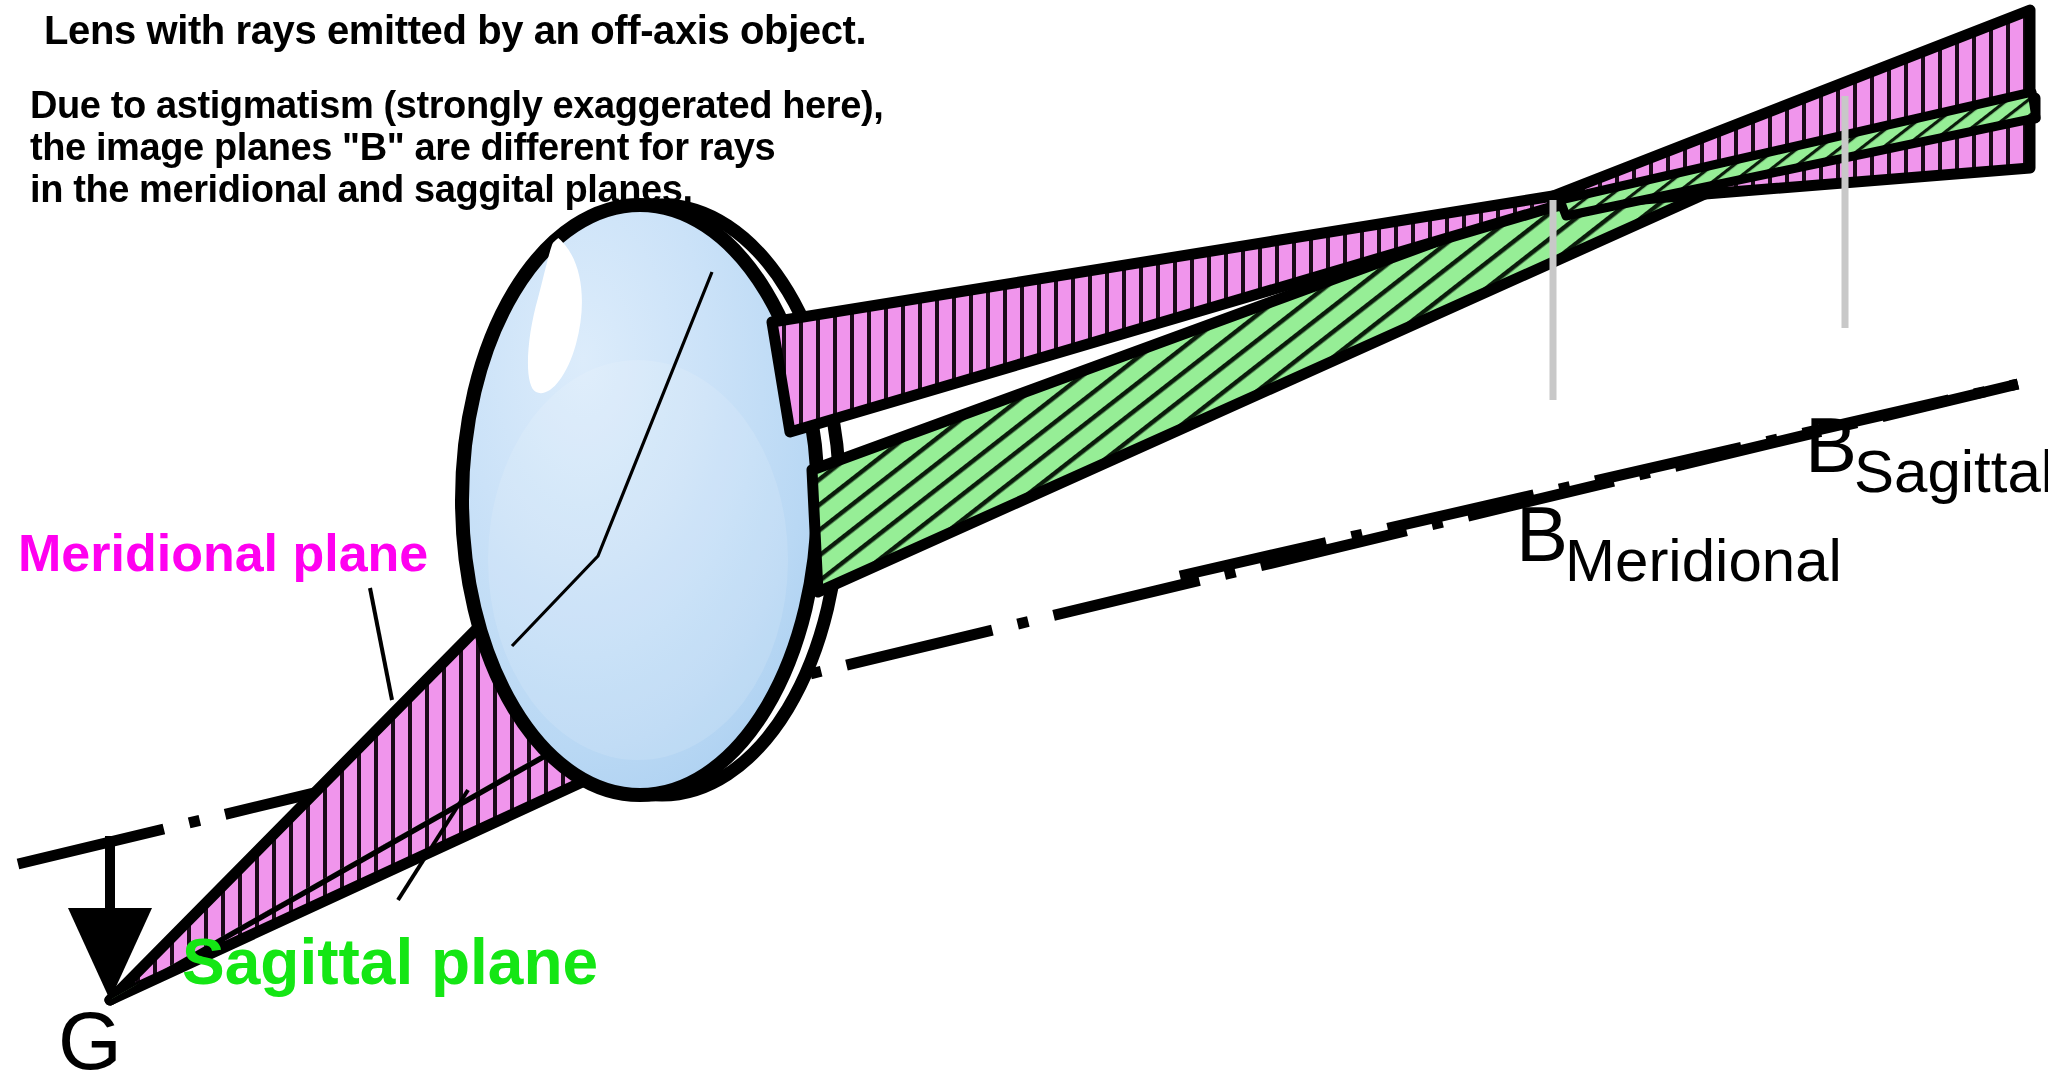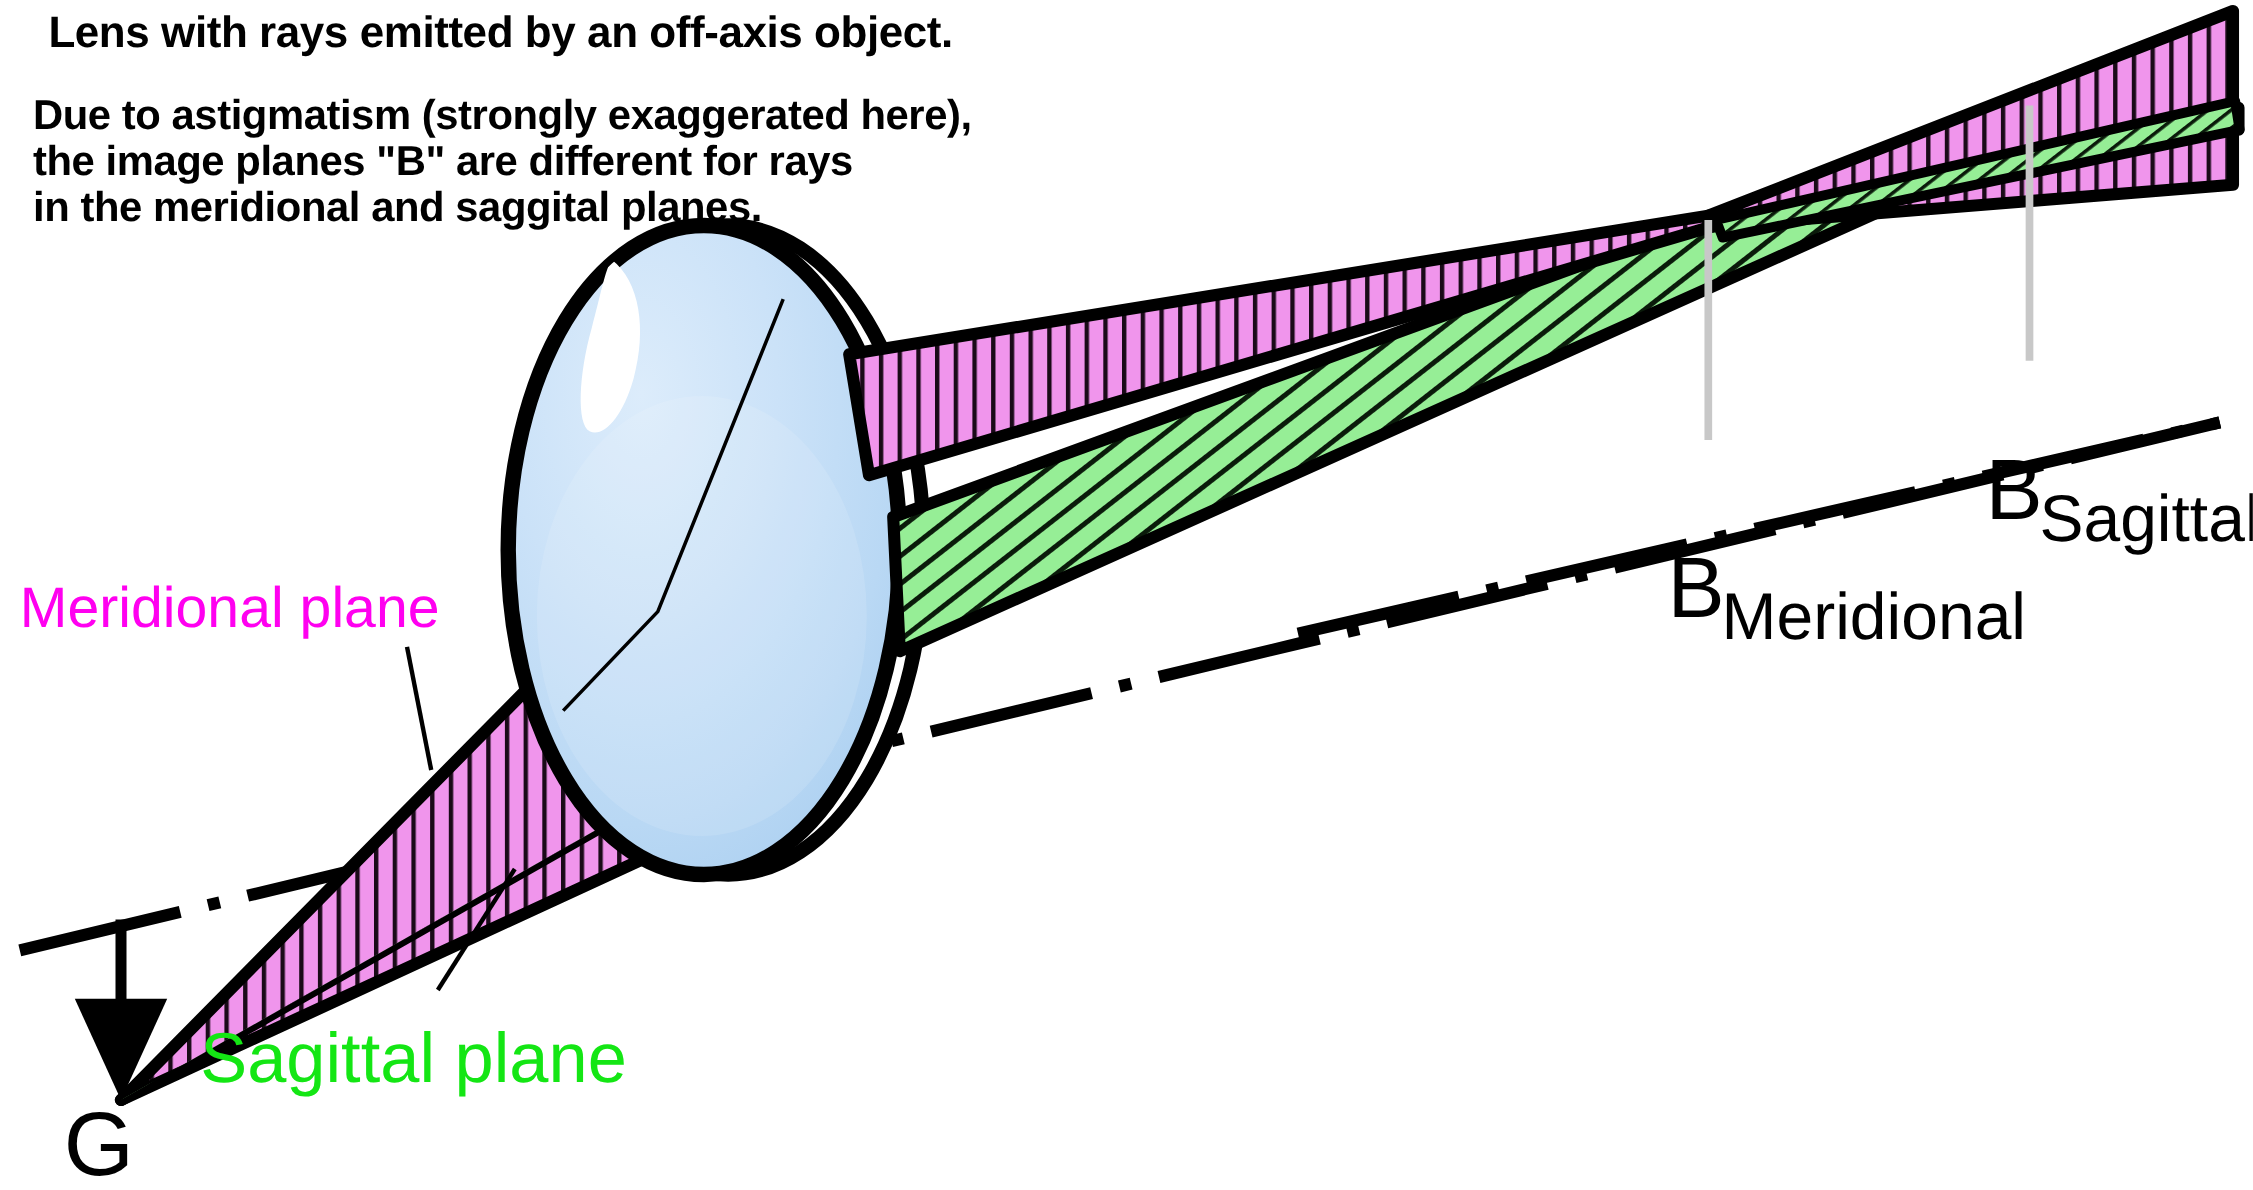--- a/index.html
+++ b/index.html
@@ -4,21 +4,21 @@
 <style>
   html,body{margin:0;padding:0;background:#ffffff;}
   body{width:2048px;height:1082px;overflow:hidden;font-family:"Liberation Sans",sans-serif;}
   #stage{position:relative;width:2048px;height:1082px;background:#fff;}
   #scene{position:absolute;left:0;top:0;width:2048px;height:1082px;}
 
   .caption-block{position:absolute;z-index:40;color:#000;font-family:"Liberation Sans",sans-serif;font-weight:bold;white-space:pre;}
   #caption-title{left:44px;top:8px;font-size:40px;letter-spacing:-0.4px;}
   #caption-body{left:30px;top:84px;font-size:38px;line-height:42px;letter-spacing:-0.4px;}
 
-  .plane-label{position:absolute;z-index:40;font-family:"Liberation Sans",sans-serif;font-weight:normal;white-space:pre;}
+  .plane-label{position:absolute;z-index:40;font-family:"Liberation Sans",sans-serif;font-weight:bold;white-space:pre;}
   #label-meridional{left:18px;top:523px;font-size:52px;color:#FF00F0;}
   #label-sagittal{left:182px;top:925px;font-size:64px;color:#14E614;}
 
   .focus-label{position:absolute;z-index:40;color:#000;font-family:"Liberation Sans",sans-serif;white-space:nowrap;}
   #label-bmeridional{left:1516px;top:495px;}
   #label-bsagittal{left:1805px;top:406px;}
   .focus-label .bmain{font-size:78px;font-weight:400;line-height:78px;vertical-align:baseline;}
   .focus-label .bsub{font-size:60px;font-weight:400;line-height:44px;position:relative;top:20px;left:-3px;}
 
   #label-g{position:absolute;z-index:40;left:58px;top:1000px;color:#000;font-size:82px;font-weight:400;font-family:"Liberation Sans",sans-serif;line-height:82px;}

